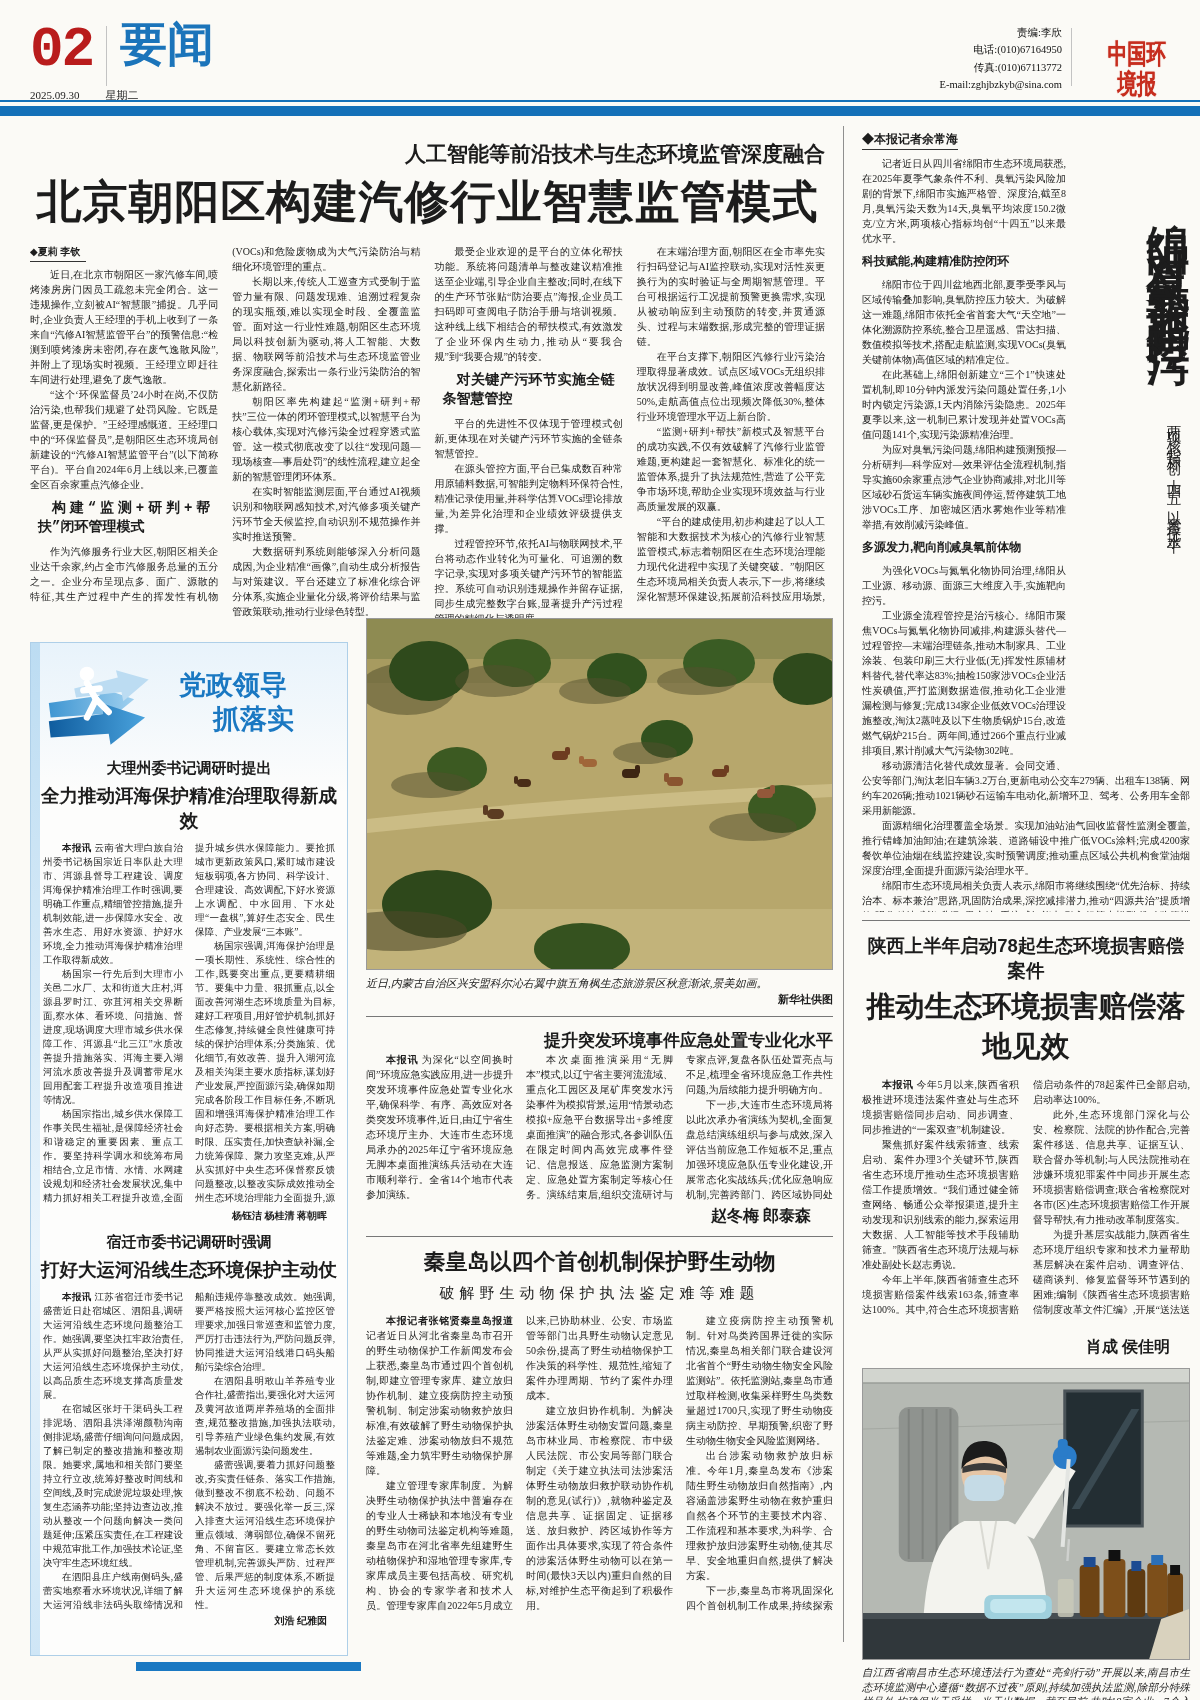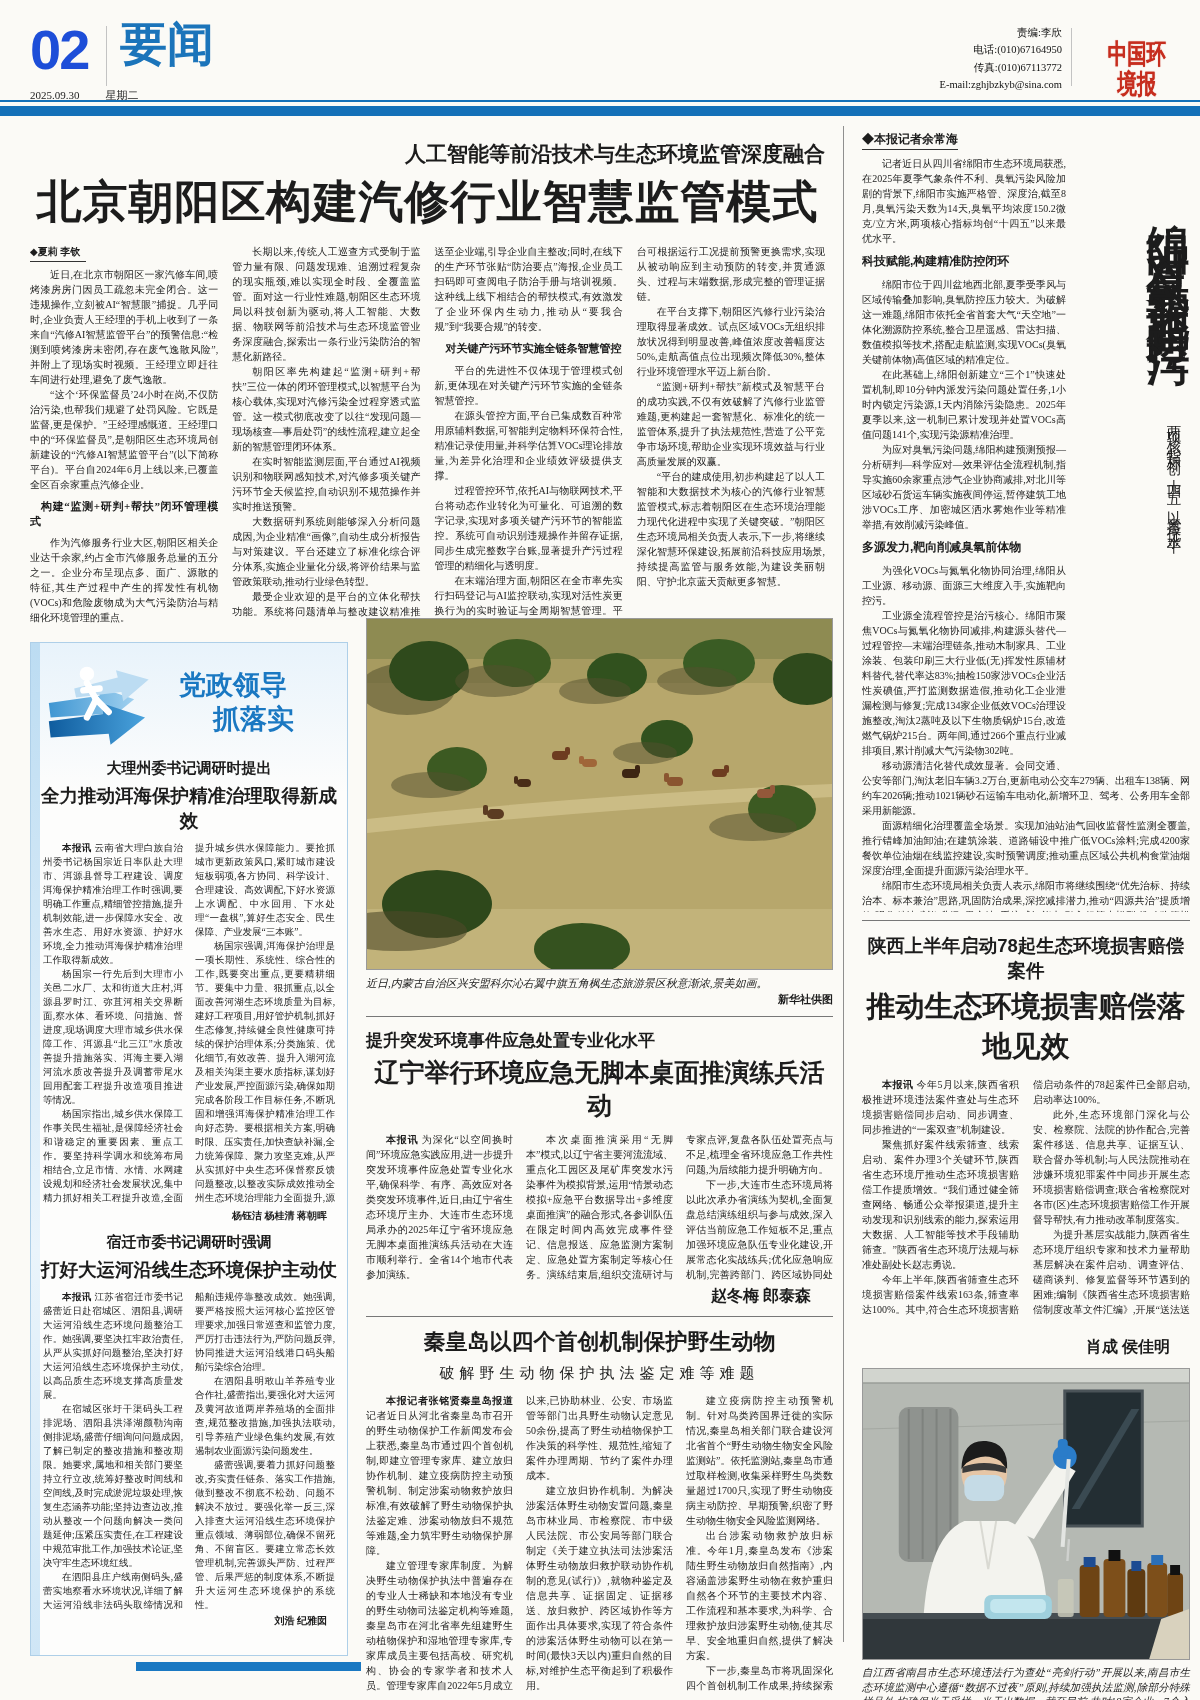--- a/index.html
+++ b/index.html
@@ -1,42 +1,42 @@
 <!DOCTYPE html>
 <html><head>
 <meta charset="utf-8">
 <style>
   html,body{margin:0;padding:0;background:#e8e8e4;}
   .page{position:relative;width:1200px;height:1700px;margin:0 auto;background:#fbfaf6;
         font-family:"Liberation Serif","DejaVu Serif",serif;color:#1c1c1c;overflow:hidden;}
   
   .hdr{position:absolute;left:30px;top:20px;right:30px;height:78px;}
-  .pagenum{position:absolute;left:0;top:2px;font-family:Liberation Sans, sans-serif;
-           font-weight:900;font-size:56px;line-height:1;color:#1d4ed8;letter-spacing:-2px;}
+  .pagenum{position:absolute;left:0;top:2px;font-family:Liberation Mono, monospace;
+           font-weight:900;font-size:56px;line-height:1;color:#b91c1c;letter-spacing:-2px;}
   .hdiv1{position:absolute;left:76px;top:6px;width:1px;height:60px;background:#c3c3c3;}
   .section-name{position:absolute;left:90px;top:-4px;font-weight:900;font-size:47px;line-height:1.2;color:#1b74ba;}
   .hdate{position:absolute;left:0;top:68px;font-size:11px;color:#222;}
   .hdate span{margin-right:26px;}
   .contact{position:absolute;right:108px;top:4px;text-align:right;font-size:10.5px;line-height:1.65;color:#111;}
   .hdiv2{position:absolute;right:98px;top:8px;width:1px;height:58px;background:#c3c3c3;}
   .masthead{position:absolute;right:0;top:20px;width:92px;text-align:center;color:#c62d1e;
             font-weight:900;font-size:27px;line-height:1.1;transform:scaleX(.72);transform-origin:100% 50%;
             text-shadow:0 0 1px #c62d1e;}
   .bar-thin{position:absolute;left:0;top:100px;width:1200px;height:2px;background:#1470b8;}
   .bar-thick{position:absolute;left:0;top:106px;width:1200px;height:10px;background:#1470b8;}
   
   p{margin:0;}
   .ind{text-indent:2em;}
   [data-bind-list]{display:contents;}
   [data-bind-list] p{margin:0;text-indent:2em;}
   .body-txt{font-size:10px;line-height:15px;text-align:justify;overflow:hidden;}
   .by{font-weight:700;text-align:right;padding-right:16px;text-indent:0;}
   .tag{font-weight:700;}
-  .sh{font-family:Liberation Serif, serif;font-weight:700;font-size:11px;
-      line-height:1.35;margin:7px 0;text-indent:1em;break-inside:avoid;}
+  .sh{font-family:Liberation Mono, monospace;font-weight:700;font-size:14px;
+      line-height:1.35;margin:7px 8px;text-indent:1em;break-inside:avoid;}
   .hr{border:none;border-top:1px solid #777;margin:0;}
   
   .main-art{position:absolute;left:30px;top:128px;width:795px;height:508px;}
   .main-kicker{margin-top:12px;text-align:right;font-family:"Liberation Sans",sans-serif;
                font-weight:700;font-size:21px;}
   .main-title{margin-top:8px;text-align:center;font-family:"Liberation Sans",sans-serif;
               font-weight:900;font-size:45px;letter-spacing:1px;line-height:1.15;}
   .main-body{margin-top:16px;height:384px;column-count:4;column-gap:14px;}
   .main-byline{font-weight:700;border-bottom:1px solid #333;display:inline-block;padding:0 6px 2px 0;margin-bottom:5px;}
   
@@ -55,21 +55,21 @@
            column-count:2;column-gap:12px;overflow:hidden;}
   .bx-body1{height:366px;}
   .bx-body2{height:322px;}
   .bx-by{font-weight:700;text-align:right;margin:2px 20px 6px 0;font-size:10px;}
   
   .mid{position:absolute;left:366px;top:618px;width:467px;}
   .photo1{width:465px;height:350px;border:1px solid #999;display:block;}
   .cap{margin-top:6px;font-style:italic;font-size:11px;line-height:15px;text-align:justify;}
   .credit{font-style:normal;font-weight:700;text-align:right;font-size:11px;margin-top:1px;}
   .mid .hr{margin:9px 0 0;}
-  .ln-kicker{text-align:left;font-family:"Liberation Sans",sans-serif;font-weight:700;font-size:17px;margin-top:12px;}
+  .ln-kicker{text-align:right;font-family:"Liberation Sans",sans-serif;font-weight:700;font-size:17px;margin-top:12px;}
   .ln-title{text-align:center;font-weight:900;font-size:25px;margin:4px 0 10px;}
   .ln-body{height:152px;column-count:3;column-gap:13px;}
   .ln-by{margin:2px 6px 8px 0;}
   .qh-title{text-align:center;font-weight:900;font-size:22px;margin:10px 0 0;}
   .qh-sub{text-align:center;font-size:15px;letter-spacing:5px;margin:7px 0 10px;}
   .qh-body{height:300px;column-count:3;column-gap:13px;}
   
   .vrule{position:absolute;left:843px;top:126px;width:1px;height:1516px;background:#8f8f8f;}
   
   .right{position:absolute;left:862px;top:128px;width:328px;height:1560px;}
@@ -240,21 +240,20 @@
       </g>
     </svg>
     <div class="cap">
       <span data-bind="middle.photo_caption">近日,内蒙古自治区兴安盟科尔沁右翼中旗五角枫生态旅游景区秋意渐浓,景美如画。</span>
       <div class="credit" data-bind="middle.photo_credit">新华社供图</div>
     </div>
     <hr class="hr">
 
     <div>
       <div class="ln-kicker" data-bind="middle.liaoning.kicker">提升突发环境事件应急处置专业化水平</div>
-      <div class="ln-title" data-bind="middle.liaoning.title">辽宁举行环境应急无脚本桌面推演练兵活动</div>
       <div class="ln-body body-txt">
         <p class="ind"><b class="tag" data-bind="middle.liaoning.tag">本报讯</b><span data-bind="middle.liaoning.p1"> 为深化“以空间换时间”环境应急实践应用,进一步提升突发环境事件应急处置专业化水平,确保科学、有序、高效应对各类突发环境事件,近日,由辽宁省生态环境厅主办、大连市生态环境局承办的2025年辽宁省环境应急无脚本桌面推演练兵活动在大连市顺利举行。全省14个地市代表参加演练。</span></p>
         <div data-bind-list="middle.liaoning.paras"><p>本次桌面推演采用“无脚本”模式,以辽宁省主要河流流域、重点化工园区及尾矿库突发水污染事件为模拟背景,运用“情景动态模拟+应急平台数据导出+多维度桌面推演”的融合形式,各参训队伍在限定时间内高效完成事件登记、信息报送、应急监测方案制定、应急处置方案制定等核心任务。演练结束后,组织交流研讨与专家点评,复盘各队伍处置亮点与不足,梳理全省环境应急工作共性问题,为后续能力提升明确方向。</p><p>下一步,大连市生态环境局将以此次承办省演练为契机,全面复盘总结演练组织与参与成效,深入评估当前应急工作短板不足,重点加强环境应急队伍专业化建设,开展常态化实战练兵;优化应急响应机制,完善跨部门、跨区域协同处置流程;深化“一园一策一图”“一河一策一图”“一库一策一图”成果应用,提升风险预判精准度。</p></div>
       </div>
       <div class="by ln-by" data-bind="middle.liaoning.byline">赵冬梅 郎泰森</div>
     </div>
     <hr class="hr">
 
     <div>
       <div class="qh-title" data-bind="middle.qinhuangdao.title">秦皇岛以四个首创机制保护野生动物</div>

